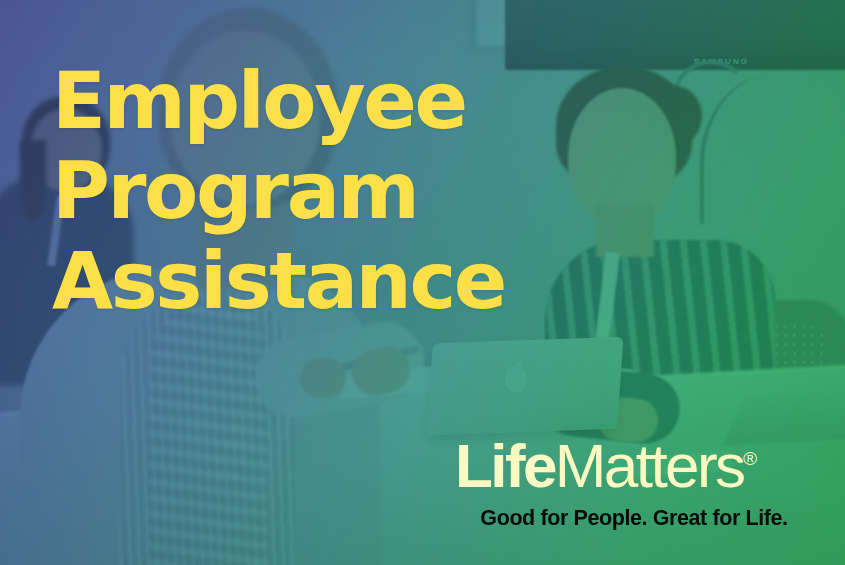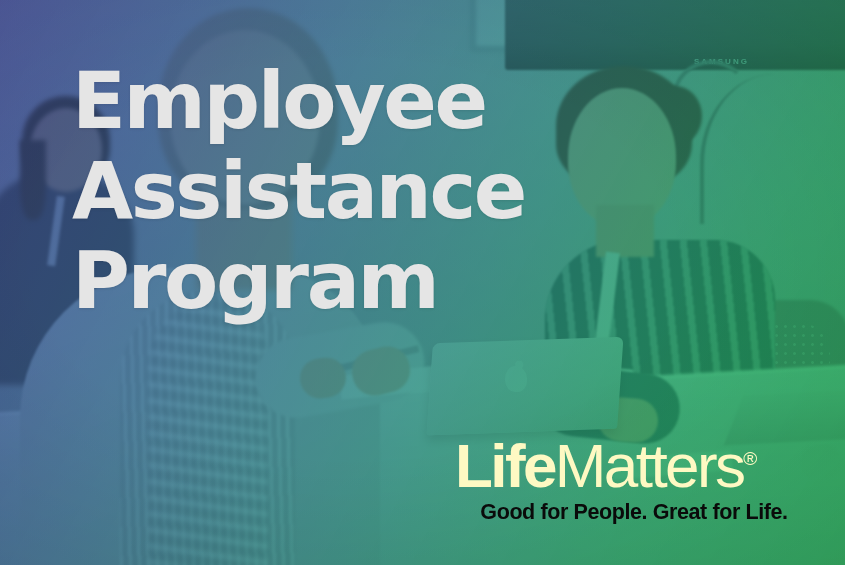--- a/index.html
+++ b/index.html
@@ -152,22 +152,22 @@
       rgba(48,178,110,.52) 80%,
       rgba(46,186,96,.55) 100%);
   }
   .vignette{
     position:absolute;inset:0;
     background:radial-gradient(ellipse at 42% 46%,rgba(0,0,0,0) 45%,rgba(0,0,0,.10) 100%);
   }
 
   
   .headline{
-    position:absolute;left:72px;top:56px;
-    color:#e5e5e5;
+    position:absolute;left:52px;top:56px;
+    color:#fde047;
     font-family:"DejaVu Sans","Liberation Sans",sans-serif;
     font-weight:bold;
     font-size:79px;
     line-height:90px;
     letter-spacing:-2.4px;
     text-shadow:0 1px 3px rgba(0,0,0,.10);
   }
   .headline div{white-space:nowrap;}
 
   
@@ -177,21 +177,21 @@
     color:#fef9c3;
     font-size:62px;
     line-height:62px;
     letter-spacing:-2.6px;
     white-space:nowrap;
   }
   .logo-life{font-weight:bold;}
   .logo-matters{font-weight:normal;}
   .logo-reg{font-size:19px;vertical-align:super;letter-spacing:0;font-weight:normal;}
   .tagline{
-    margin-top:3px;
+    margin-top:9px;
     text-align:center;
     font-family:"Liberation Sans","DejaVu Sans",sans-serif;
     font-weight:bold;
     font-size:21.5px;
     letter-spacing:-.4px;
     color:#0a0a0a;
     white-space:nowrap;
   }
 </style>
 </head>
@@ -250,22 +250,22 @@
     <div class="fg-hand"></div>
     <div class="fg-hand2"></div>
   </div>
 
   <div class="overlay"></div>
   <div class="overlay2"></div>
   <div class="vignette"></div>
 
   <div class="headline">
     <div>Employee</div>
+    <div>Program</div>
     <div>Assistance</div>
-    <div>Program</div>
   </div>
 
   <div class="logo-block">
     <div class="logo-word"><span class="logo-life">Life</span><span class="logo-matters">Matters</span><span class="logo-reg">®</span></div>
     <div class="tagline">Good for People. Great for Life.</div>
   </div>
 
 </div>
 
 </body></html>

